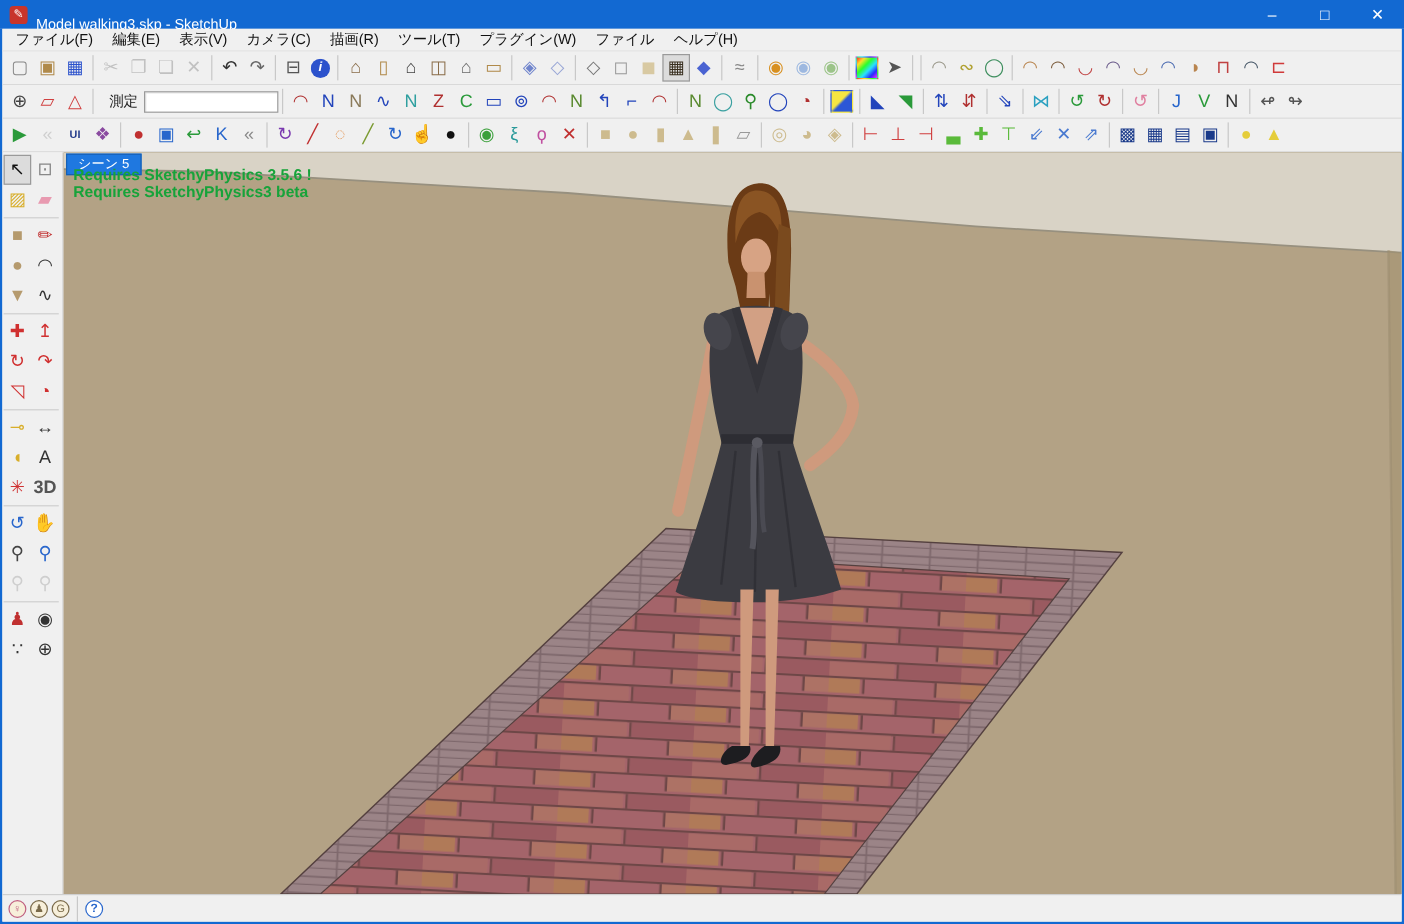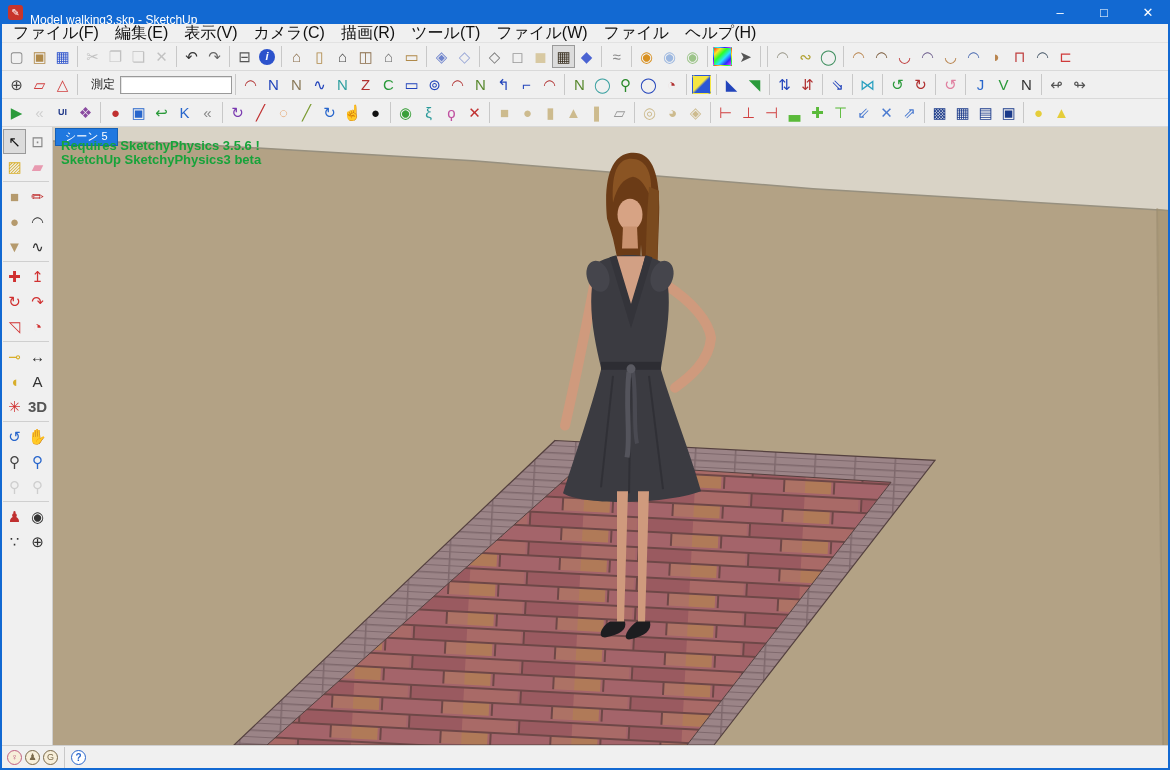--- a/index.html
+++ b/index.html
@@ -8,21 +8,21 @@
           font-family:"Liberation Sans",sans-serif;position:relative;}
   .titlebar{height:24px;flex:0 0 24px;display:flex;align-items:center;color:#fff;font-size:12px;}
   .app-icon{width:15px;height:15px;margin:0 7px 0 8px;background:#c8352b;border-radius:3px;
             display:flex;align-items:center;justify-content:center;color:#fff;font-size:10px;}
   .title-text{flex:0 1 auto;white-space:nowrap;margin-top:16px;}
   .title-spacer{flex:1;}
   .win-btn{width:44px;height:24px;display:flex;align-items:center;justify-content:center;font-size:13px;color:#fff;}
   .app-frame{flex:1;display:flex;flex-direction:column;border:2px solid #1269d2;border-top:none;min-height:0;}
   .menubar{height:19px;flex:0 0 19px;display:flex;align-items:center;background:#f0f0f0;
            border-bottom:1px solid #e2e2e2;padding-left:3px;}
-  .menu-item{padding:11px 8px;font-size:16px;color:#111;white-space:nowrap;}
+  .menu-item{padding:11px 8px;font-size:12px;color:#111;white-space:nowrap;}
   .toolbar{height:28px;flex:0 0 28px;display:flex;align-items:center;background:#f0f0f0;
            border-bottom:1px solid #d9d9d9;padding-left:3px;overflow:hidden;}
   .tbtn{width:23px;height:23px;display:inline-flex;align-items:center;justify-content:center;
         font-size:15px;line-height:1;border:1px solid transparent;flex:0 0 auto;}
   .tbtn.pressed{background:#dcdcdc;border:1px solid #9a9a9a;}
   .tbtn.disabled{opacity:.38;filter:grayscale(1);}
   .tbtn.small-text{font-size:9px;font-weight:bold;}
   .tbtn.circled{background:#2c52cc;color:#fff !important;border-radius:50%;width:16px;height:16px;
                 margin:3px;font-size:11px;font-weight:bold;font-style:italic;}
   .tbtn.grad1{background:linear-gradient(135deg,#ff2a2a,#ffe12a,#2aff2a,#2ae1ff,#2a2aff,#ff2aff);
@@ -68,21 +68,21 @@
 
   <div class="app-frame">
 
     <div class="menubar">
         <span class="menu-item">ファイル(F)</span>
         <span class="menu-item">編集(E)</span>
         <span class="menu-item">表示(V)</span>
         <span class="menu-item">カメラ(C)</span>
         <span class="menu-item">描画(R)</span>
         <span class="menu-item">ツール(T)</span>
-        <span class="menu-item">ファイル(W)</span>
+        <span class="menu-item">プラグイン(W)</span>
         <span class="menu-item">ファイル</span>
         <span class="menu-item">ヘルプ(H)</span>
       </div>
 
     <div class="toolbar">
         <span class="tbtn" style="color: rgb(138, 138, 138);">▢</span>
         <span class="tbtn" style="color: rgb(176, 138, 74);">▣</span>
         <span class="tbtn" style="color: rgb(44, 82, 204);">▦</span>
         <span class="sep"></span>
         <span class="tbtn disabled" style="color: rgb(119, 119, 119);">✂</span>
@@ -345,21 +345,21 @@
             <path d="M564 366 L575 366 L571 498 L564 498 Z" fill="#cf9a7d"></path>
             <path d="M585 366 L596 366 L592 498 L585 498 Z" fill="#cf9a7d"></path>
             <path d="M557 497 L572 497 C574 505 568 510 552 513 C544 513 548 502 557 497 Z" fill="#1d1d20"></path>
             <path d="M584 497 L597 497 C599 506 592 512 576 515 C569 515 574 504 584 497 Z" fill="#1d1d20"></path>
           </g>
         </svg>
 
         <div class="scene-tab">シーン 5</div>
         <div class="overlay-text">
           <div>Requires SketchyPhysics 3.5.6 !</div>
-          <div>SketchUp SketchyPhysics3 beta</div>
+          <div>Requires SketchyPhysics3 beta</div>
         </div>
       </div>
     </div>
 
     <div class="statusbar">
       <span style="display:flex;align-items:center;gap:3px;">
           <span class="coin" style="color: rgb(192, 96, 128); border-color: rgb(192, 96, 128);">♀</span>
           <span class="coin" style="color: rgb(122, 106, 74); border-color: rgb(122, 106, 74);">♟</span>
           <span class="coin" style="color: rgb(122, 106, 74); border-color: rgb(122, 106, 74);">G</span>
           <span class="sep"></span>

